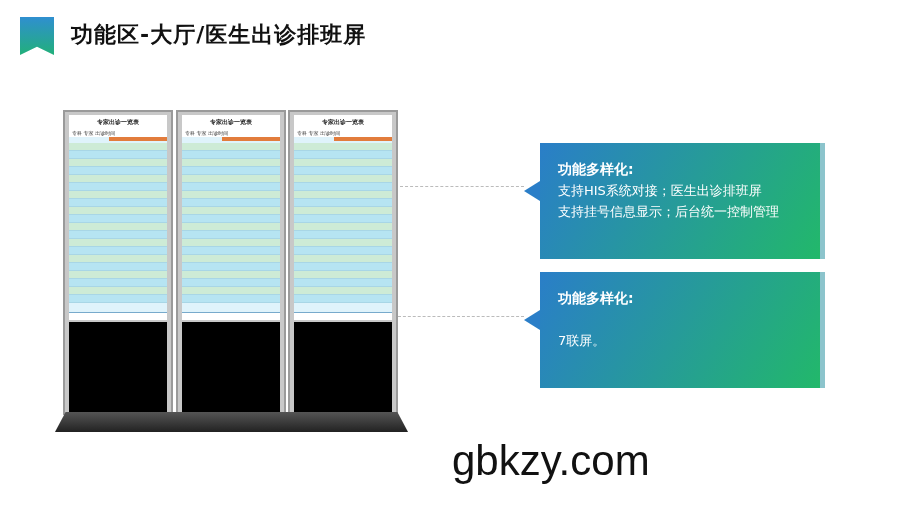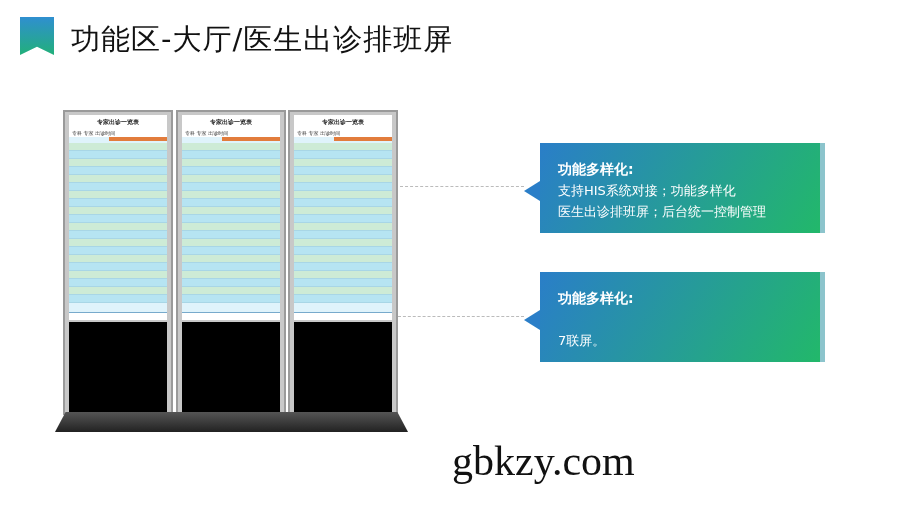--- a/index.html
+++ b/index.html
@@ -1,34 +1,34 @@
 <!DOCTYPE html>
 <html><head>
 <meta charset="utf-8">
 <style>
 *{box-sizing:border-box;margin:0;padding:0}
 body{width:900px;height:506px;background:#fff;position:relative;overflow:hidden;font-family:"DejaVu Sans",sans-serif}
 .flag{position:absolute;left:20px;top:17px;width:34px;height:38px;background:linear-gradient(180deg,#2f8fd0,#22b07a);clip-path:polygon(0 0,100% 0,100% 100%,50% 78%,0 100%)}
-.title{position:absolute;left:71px;top:20px;font-size:29px;font-weight:normal;color:#111;letter-spacing:1px}
+.title{position:absolute;left:71px;top:20px;font-size:22px;font-weight:bold;color:#111;letter-spacing:1px}
 .kiosk{position:absolute;top:110px;width:110px;height:305px;background:#c8c8c8;border:2px solid #9a9a9a}
 .screen{position:absolute;left:4px;top:3px;right:4px;height:205px;background:#dff3fb;overflow:hidden}
 .scr-head{height:14px;background:#fff;font-size:6px;text-align:center;line-height:14px;font-weight:bold;color:#222}
 .scr-cols{height:8px;background:#fff;font-size:5px;line-height:8px;color:#333;padding-left:3px}
 .scr-bar{height:4px;background:#e27c3c;margin-left:40px}
 .rows{position:absolute;top:28px;left:0;right:0;bottom:8px}
 .row{height:8px;border-bottom:1px solid #a8d6e6;background:#b6e4f2}
 .row:nth-child(odd){background:#cdebd6}
 .scr-foot{position:absolute;bottom:0;left:0;right:0;height:8px;background:#fff;border-top:1px solid #7ac}
 .black{position:absolute;left:4px;top:210px;right:4px;bottom:0;background:#000}
 .base{position:absolute;left:55px;top:412px;width:353px;height:20px;background:linear-gradient(#555,#222);clip-path:polygon(3% 0,97% 0,100% 100%,0 100%)}
-.card{position:absolute;left:540px;width:285px;height:90px;background:linear-gradient(120deg,#2a7ec8,#22b86a);color:#fff;padding:16px 0 8px 18px;font-size:13px;line-height:21px;border-right:5px solid #8cc4cc}
+.card{position:absolute;left:540px;width:285px;height:116px;background:linear-gradient(120deg,#2a7ec8,#22b86a);color:#fff;padding:16px 0 8px 18px;font-size:13px;line-height:21px;border-right:5px solid #8cc4cc}
 .card:before{content:"";position:absolute;left:-16px;top:38px;border:10px solid transparent;border-right:16px solid #2a7ec8;border-left:0}
 .card b{font-size:14px}
 .dash{position:absolute;height:0;border-top:1px dashed #bbb}
-.wm{position:absolute;left:452px;top:437px;font-size:42px;color:#111;font-family:Liberation Serif, serif}
+.wm{position:absolute;left:452px;top:437px;font-size:42px;color:#111;font-family:Liberation Sans, sans-serif}
 </style>
 </head>
 <body>
 
 <div class="flag"></div>
 <div class="title">功能区-大厅/医生出诊排班屏</div>
 
 <div class="kiosk" style="left:63px">
  <div class="screen">
   <div class="scr-head">专家出诊一览表</div>
@@ -122,22 +122,22 @@
  </div>
  <div class="black"></div>
 </div>
 <div class="base"></div>
 
 <div class="dash" style="left:400px;top:186px;width:124px"></div>
 <div class="dash" style="left:398px;top:316px;width:126px"></div>
 
 <div class="card" style="top:143px">
  <b>功能多样化:</b><br>
- <span>支持HIS系统对接；功能多样化</span><br>
- <span>医生出诊排班屏；后台统一控制管理</span>
+ <span>支持HIS系统对接；医生出诊排班屏</span><br>
+ <span>支持挂号信息显示；后台统一控制管理</span>
 </div>
 <div class="card" style="top:272px">
  <b>功能多样化:</b><br>
  <br>
  <span>7联屏。</span>
 </div>
 
 <div class="wm">gbkzy.com</div>
 
 </body></html>

